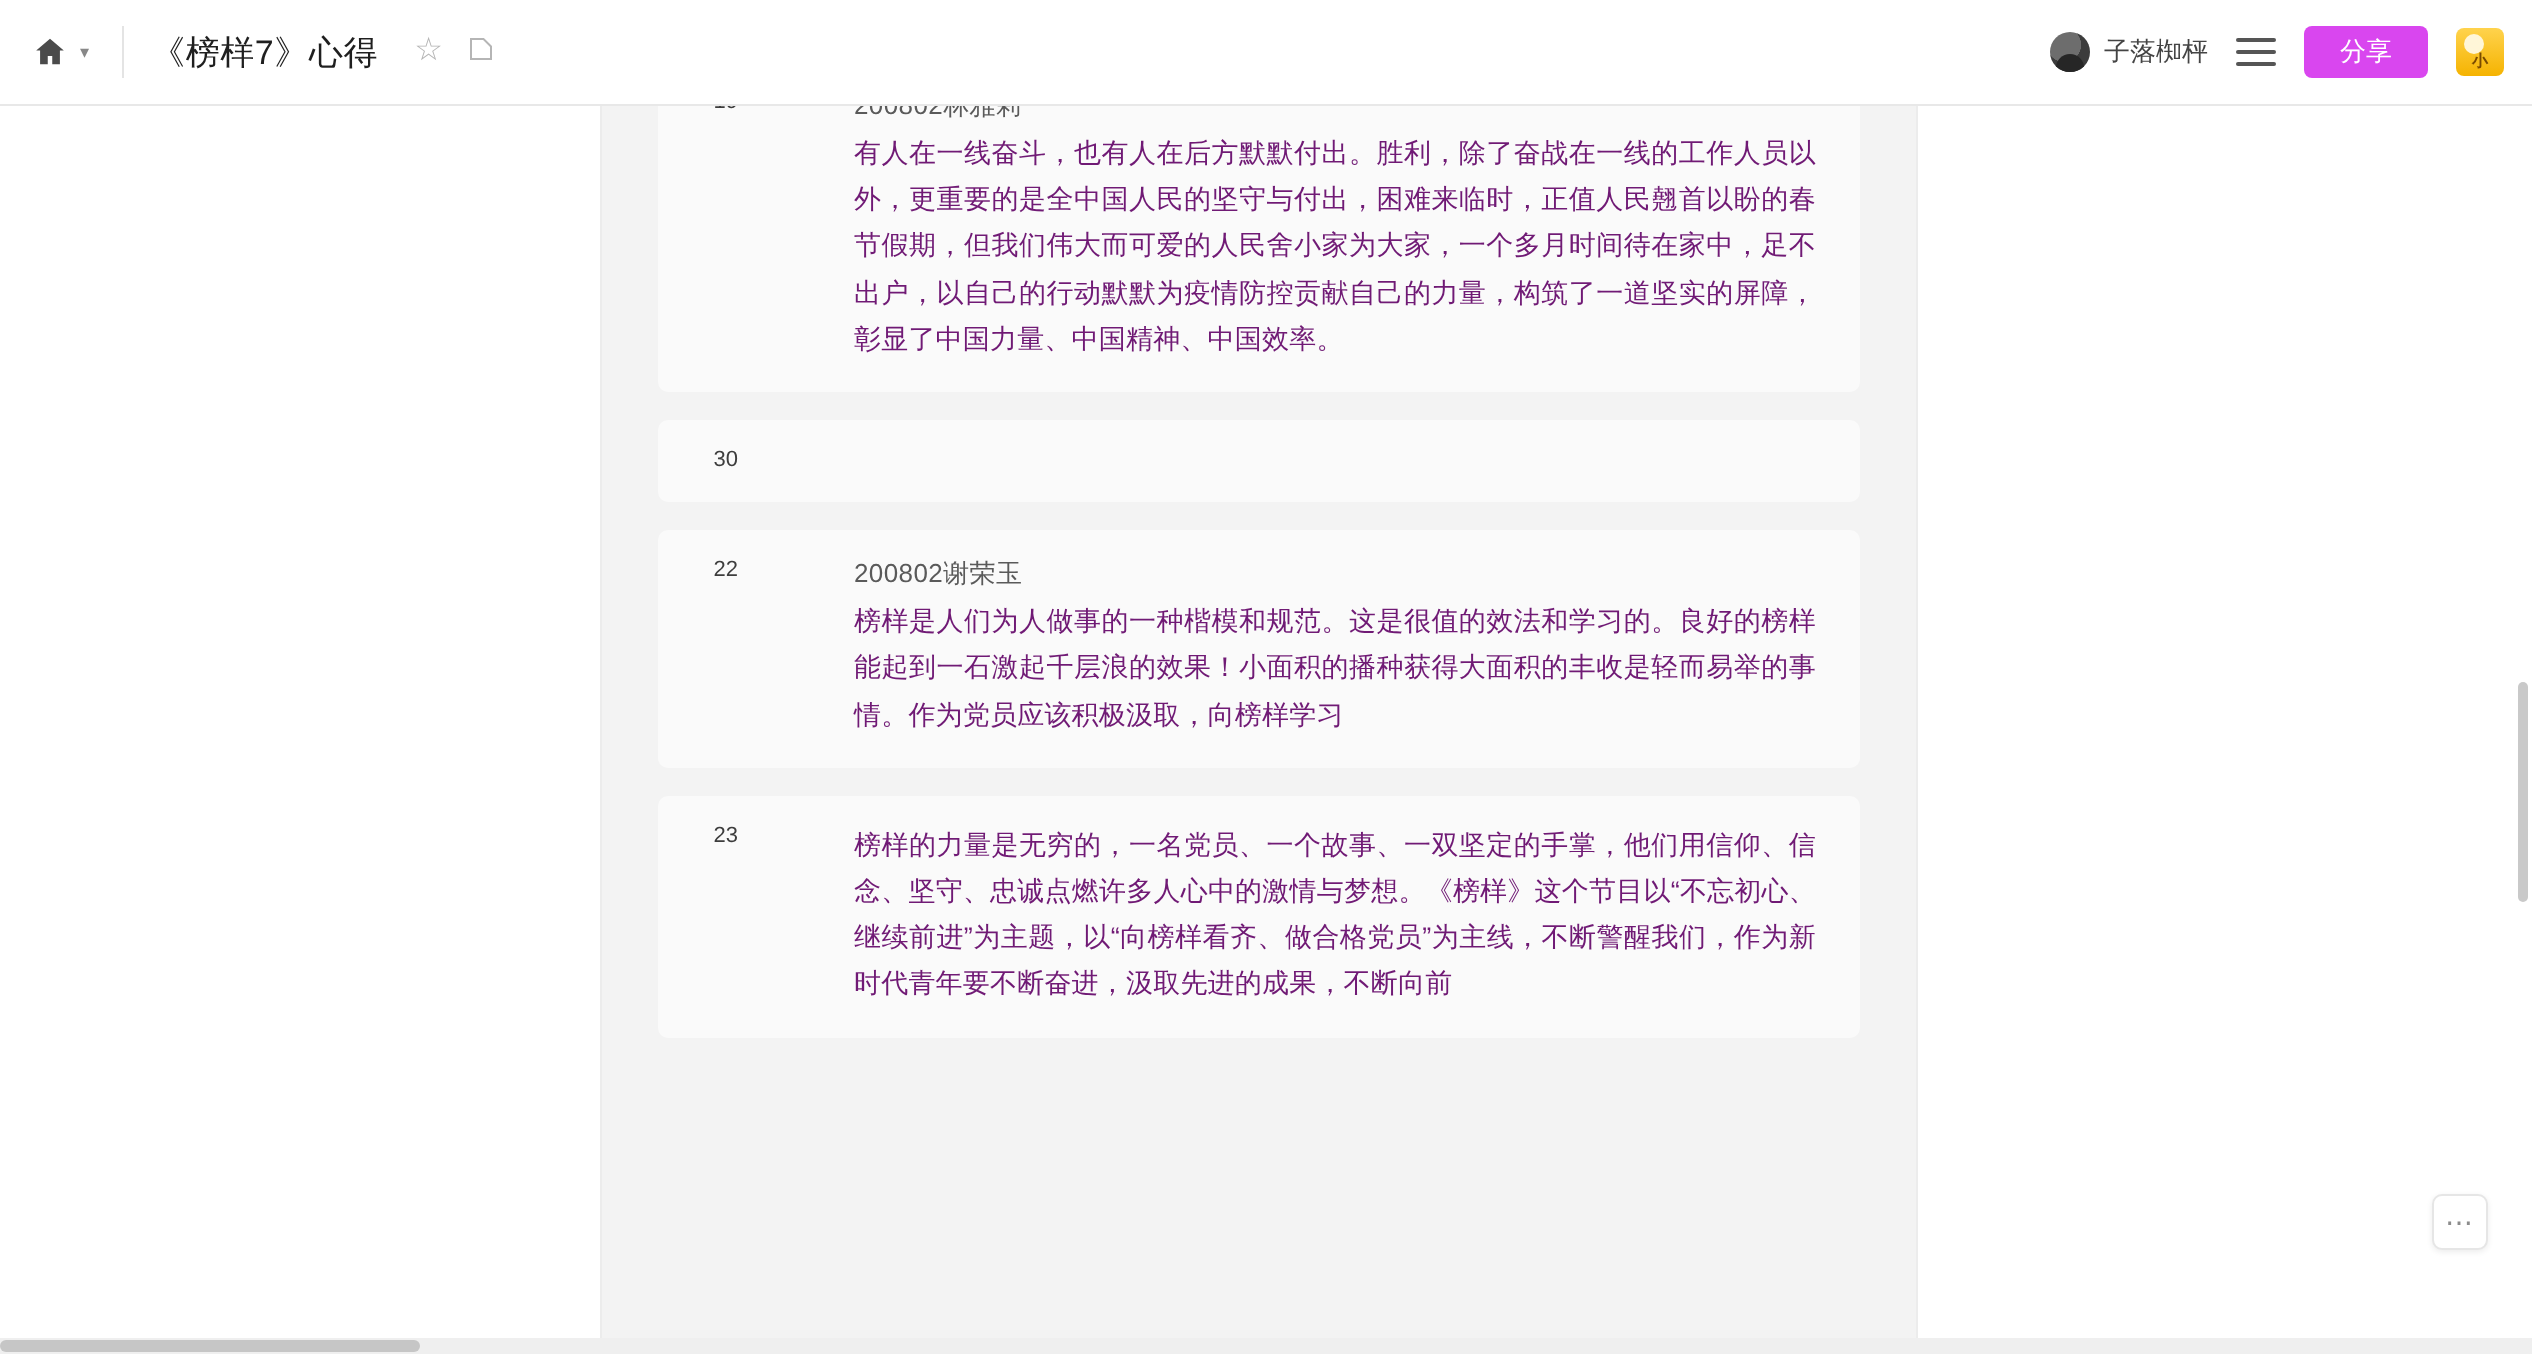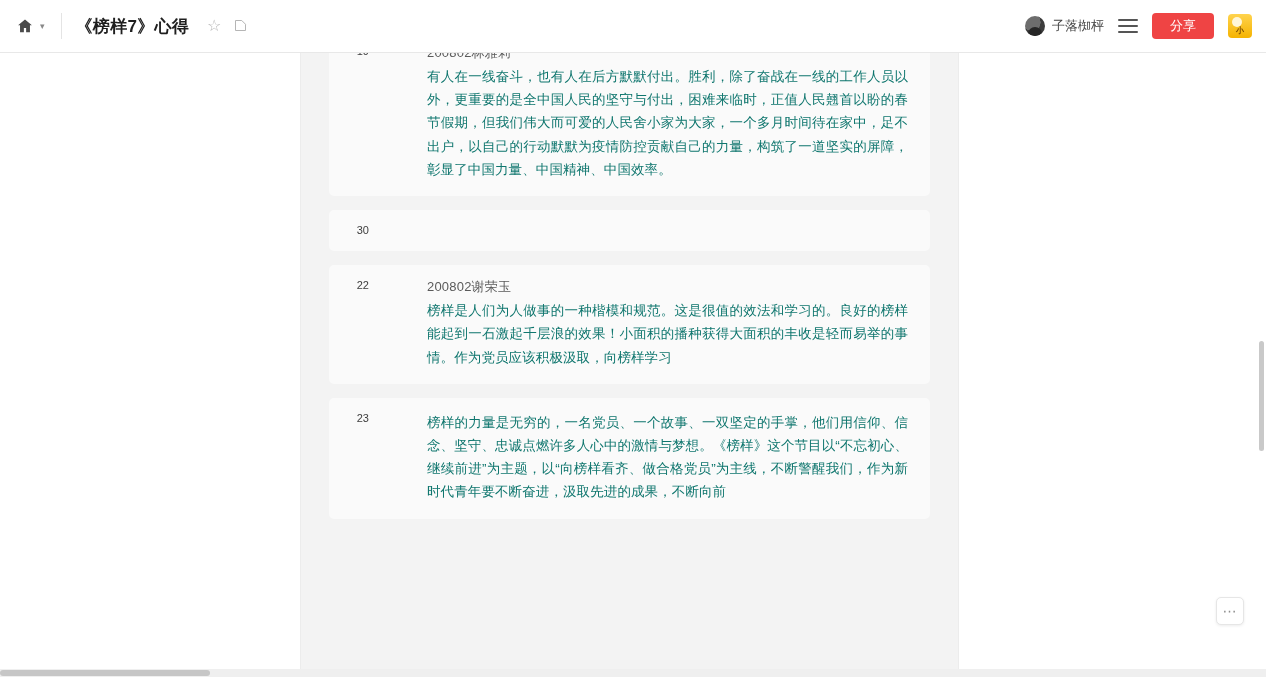--- a/index.html
+++ b/index.html
@@ -36,21 +36,21 @@
   .caret-down {
     font-size: 9px; color: #888; line-height: 1;
   }
   .topbar-divider {
     width: 1px; height: 26px;
     background: #e4e4e4;
     margin: 0 14px 0 16px;
   }
   .doc-title {
     font-size: 17px; color: #1f1f1f;
-    font-weight: 700;
+    font-weight: 400;
     letter-spacing: .3px;
     white-space: nowrap;
   }
   .title-actions {
     display: flex; align-items: center; gap: 12px;
     margin-left: 18px;
   }
   .star-icon { font-size: 16px; color: #b5b5b5; line-height: 1; }
   .tag-icon  { font-size: 15px; color: #b5b5b5; line-height: 1; }
 
@@ -71,21 +71,21 @@
     border-radius: 7px 7px 2px 2px;
     background: #262626;
   }
   .user-name { font-size: 13px; color: #444; white-space: nowrap; }
   .hamburger {
     width: 20px; height: 14px;
     display: flex; flex-direction: column; justify-content: space-between;
   }
   .hamburger i { display: block; height: 2px; background: #555; border-radius: 1px; }
   .share-btn {
-    background: #ef4444;
+    background: #d946ef;
     color: #fff;
     font-size: 13px;
     border: none;
     border-radius: 4px;
     padding: 6px 18px;
     cursor: pointer;
     line-height: 1.1;
   }
   .app-badge {
     width: 24px; height: 24px; border-radius: 4px;
@@ -155,21 +155,21 @@
   .card-body { flex: 1; margin-left: 48px; }
   .resp-name {
     font-size: 13px;
     color: #5a5a5a;
     margin-bottom: 3px;
     letter-spacing: .2px;
   }
   .resp-text {
     font-size: 13.5px;
     line-height: 1.72;
-    color: #0f766e;
+    color: #701a75;
     text-align: justify;
     letter-spacing: .1px;
   }
 
   
   .vscroll-track {
     position: absolute; right: 1px; top: 53px;
     width: 7px; height: 624px;
     background: transparent;
   }

